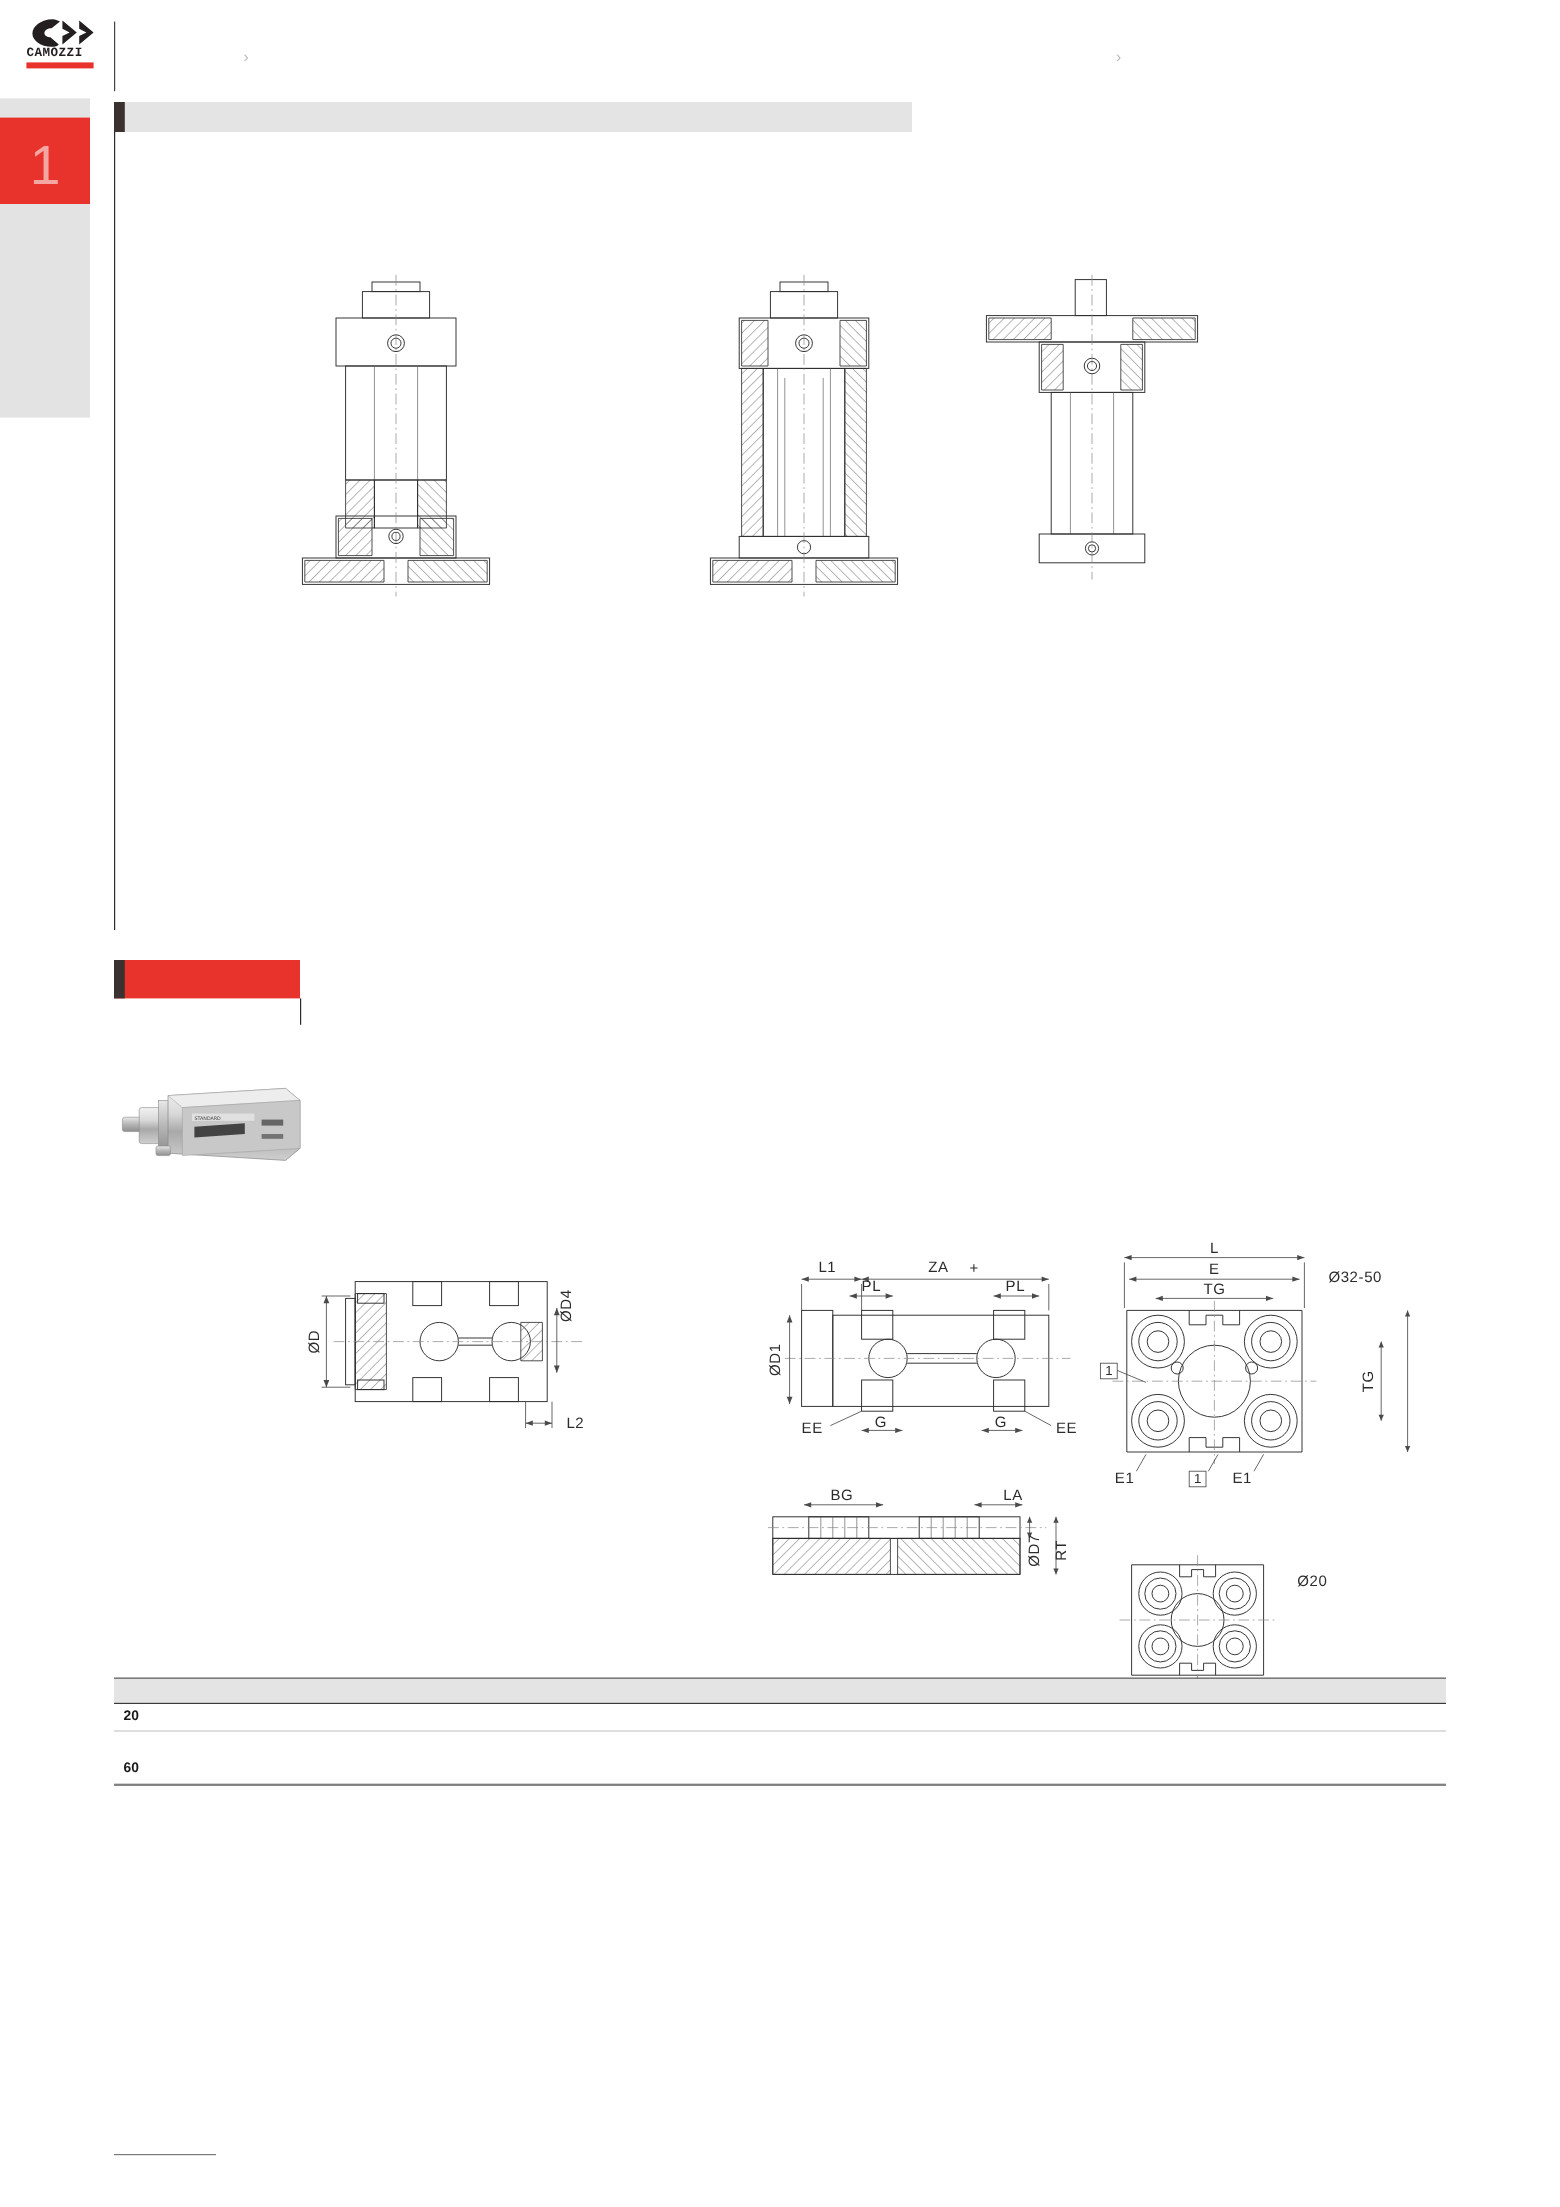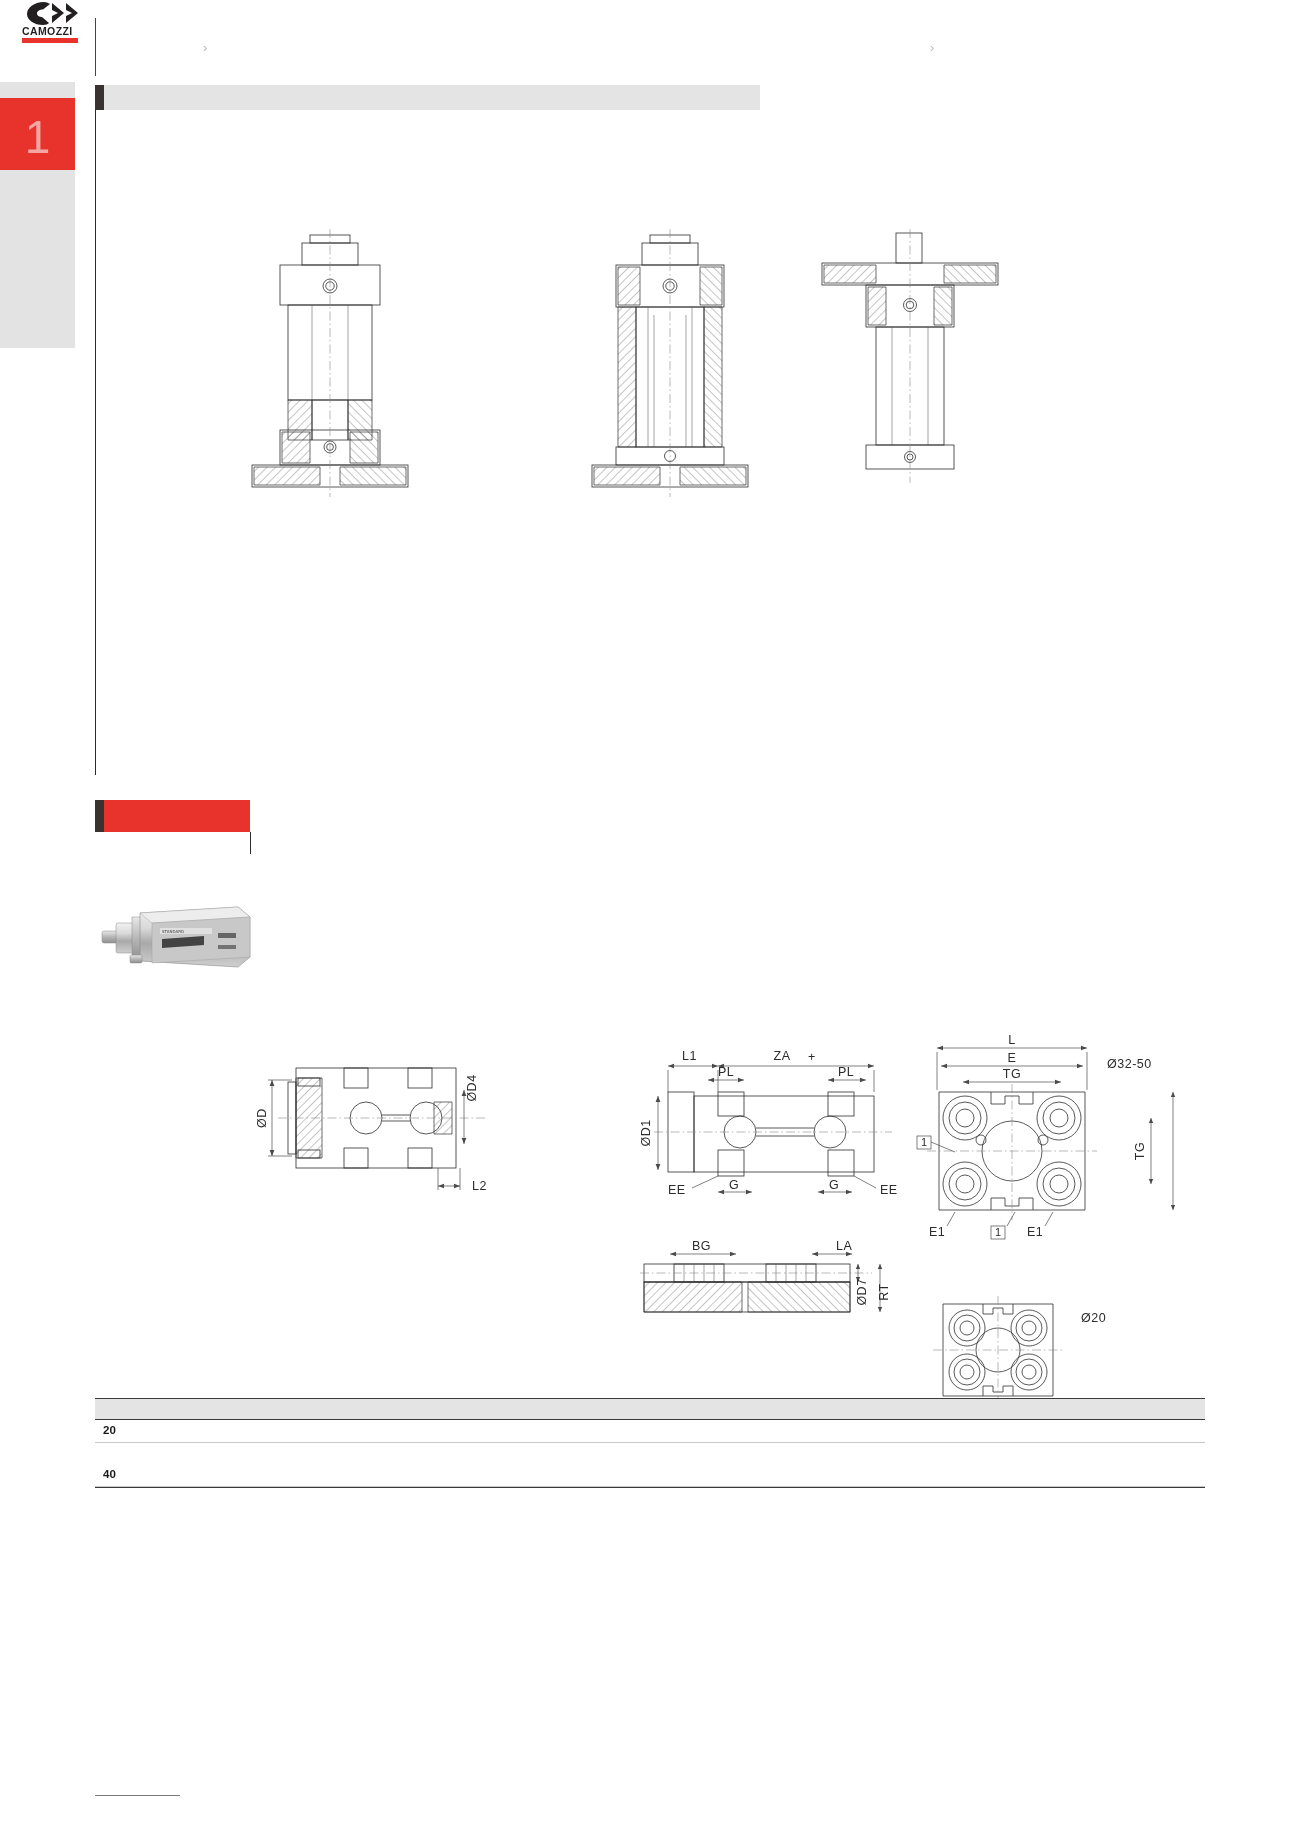--- a/index.html
+++ b/index.html
@@ -7,21 +7,21 @@
   .page{position:absolute;inset:0;background:#fff;}
 
   
   .rail-grey{position:absolute;left:0;top:82px;width:75px;height:78px;background:#e3e3e3;}
   .rail-red{position:absolute;left:0;top:98px;width:75px;height:250px;background:#e8322c;}
   .rail-num{position:absolute;left:0;top:102px;width:75px;height:70px;display:flex;align-items:center;justify-content:center;
             font-size:46px;font-weight:400;color:#f4a6a3;font-family:"Liberation Sans",sans-serif;}
   .rail-white{position:absolute;left:0;top:170px;width:75px;height:178px;background:#e3e3e3;}
 
   
-  .logo{position:absolute;left:22px;top:0;width:60px;height:48px;}
+  .logo{position:absolute;left:22px;top:14px;width:60px;height:48px;font-family:Liberation Mono, monospace;}
   .logo .name{font-size:10.5px;font-weight:bold;letter-spacing:0.4px;color:#231f20;line-height:11px;}
   .logo .bar{width:56px;height:5px;background:#e8322c;margin-top:1px;}
 
   
   .vrule{position:absolute;left:95px;top:18px;width:1px;height:58px;background:#444;}
   .hdr-sep{position:absolute;font-size:13px;color:#b9b9b9;font-family:"Liberation Sans",sans-serif;}
   .hdr-txt{position:absolute;font-size:11px;color:#8c8c8c;}
 
   
   .banner-grey{position:absolute;left:95px;top:85px;width:665px;height:25px;background:#e4e4e4;}
@@ -424,20 +424,20 @@
   </svg>
 
   <div class="tbl-line" style="top:1398px;"></div>
   <div style="position:absolute;left:95px;top:1399px;width:1110px;height:20px;background:#e4e4e4;"></div>
   <div class="tbl-line" style="top:1419px;"></div>
 
   <div class="trow" style="top:1420px;">
     <span class="tcell" style="left:8px;top:4px;text-align:right;">20</span>
   </div>
   <div class="trow" style="top:1464px;">
-    <span class="tcell" style="left:8px;top:4px;">40</span>
+    <span class="tcell" style="left:8px;top:4px;">60</span>
   </div>
   <div class="tbl-line" style="top:1487px;"></div>
 
   <div class="footrule"></div>
   <div class="footnum"></div>
 
 </div>
 
 </body></html>

